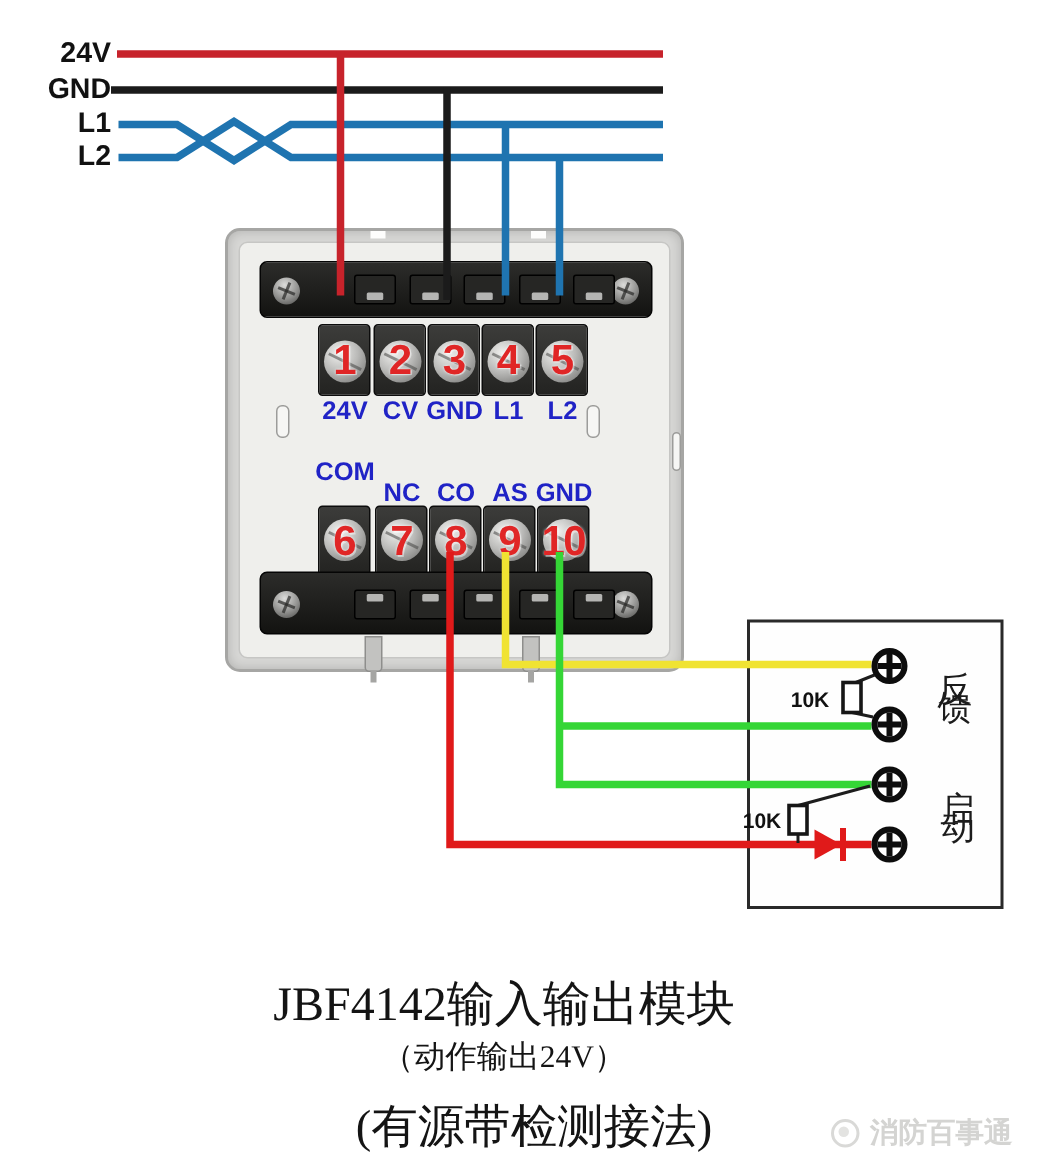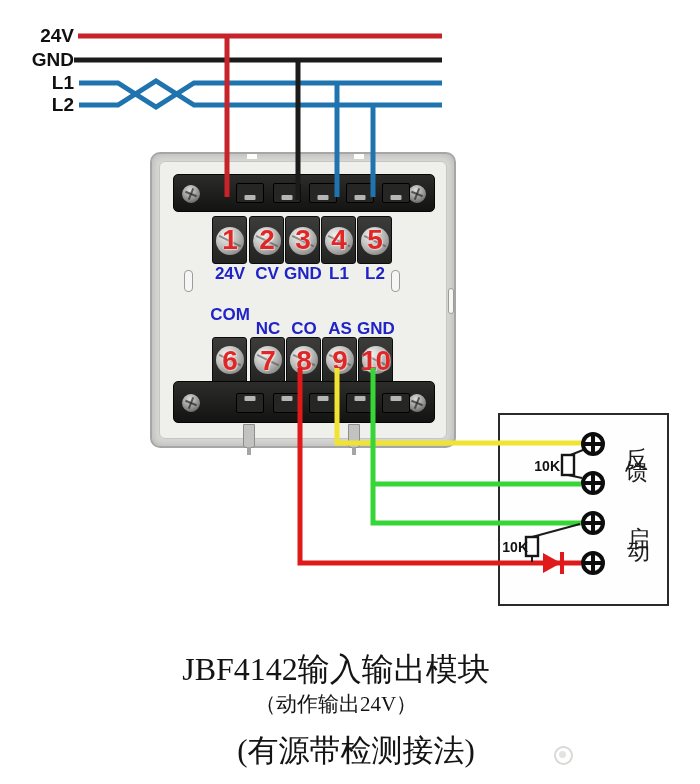--- a/index.html
+++ b/index.html
@@ -111,21 +111,21 @@
   }
   .tcirc::before,.tcirc::after{content:"";position:absolute;background:#0d0d0d;}
   .tcirc::before{left:calc(50% - 2px);top:0;width:4px;height:16px;}
   .tcirc::after{top:calc(50% - 2px);left:0;width:16px;height:4px;}
   .group-label{
     position:absolute;writing-mode:vertical-rl;text-orientation:upright;
     font-size:23px;color:#1c1c1c;letter-spacing:14px;z-index:1;
     font-family:"Liberation Sans", sans-serif;
   }
   .rlabel{
-    position:absolute;width:40px;text-align:right;font-weight:bold;font-size:14px;color:#111;z-index:3;
+    position:absolute;width:40px;text-align:center;font-weight:bold;font-size:14px;color:#111;z-index:3;
   }
   
   .caption{
     position:absolute;left:0;width:672px;text-align:center;color:#141414;
     font-family:"Liberation Serif","DejaVu Serif",serif;
   }
   .caption.l1{top:648px;font-size:32px;}
   .caption.l2{top:690px;font-size:21px;}
   .caption.l3{top:730px;font-size:31px;padding-left:20px;}
   
@@ -297,15 +297,16 @@
   <div class="tcirc" style="left:581px;top:471px"></div>
   <div class="tcirc" style="left:581px;top:511px"></div>
   <div class="tcirc" style="left:581px;top:551px"></div>
 
   <div class="caption l1">JBF4142输入输出模块</div>
   <div class="caption l2">（动作输出24V）</div>
   <div class="caption l3">(有源带检测接法)</div>
 
   <div class="watermark">
     <div class="wm-icon"></div>
+    <div class="wm-text">消防百事通</div>
   </div>
 
 </div>
 
 </body></html>

